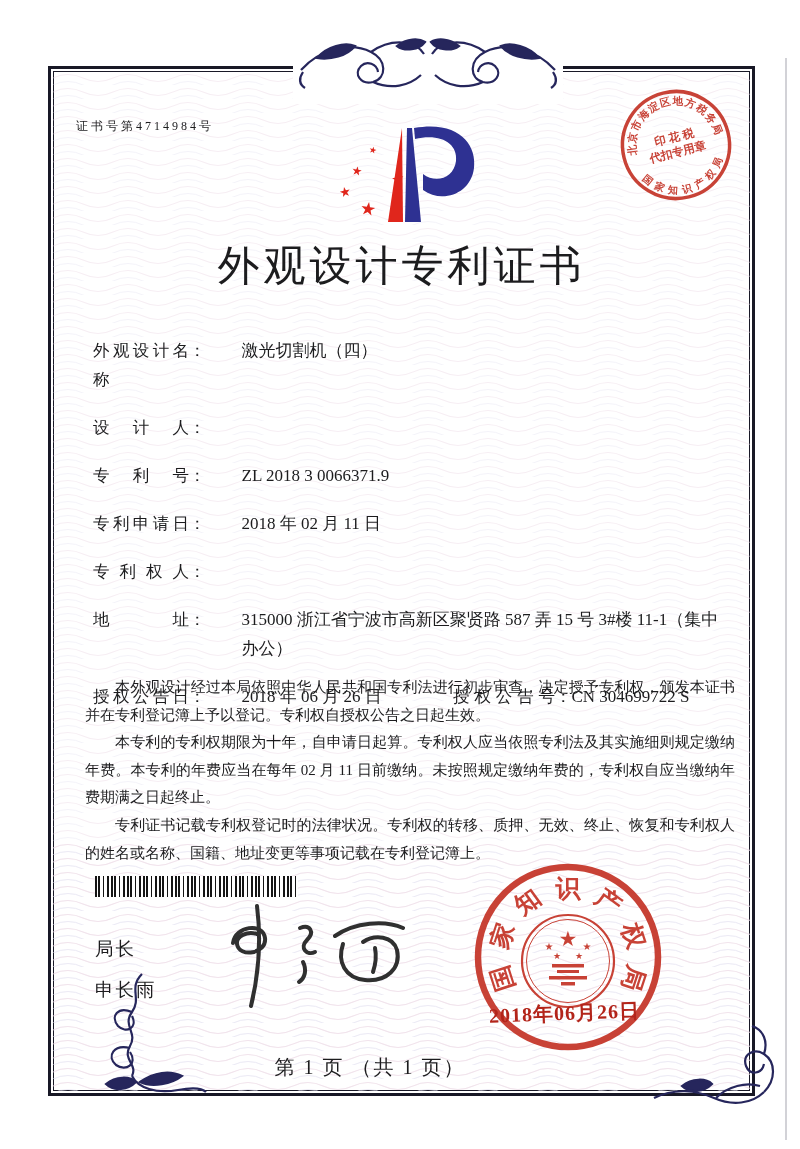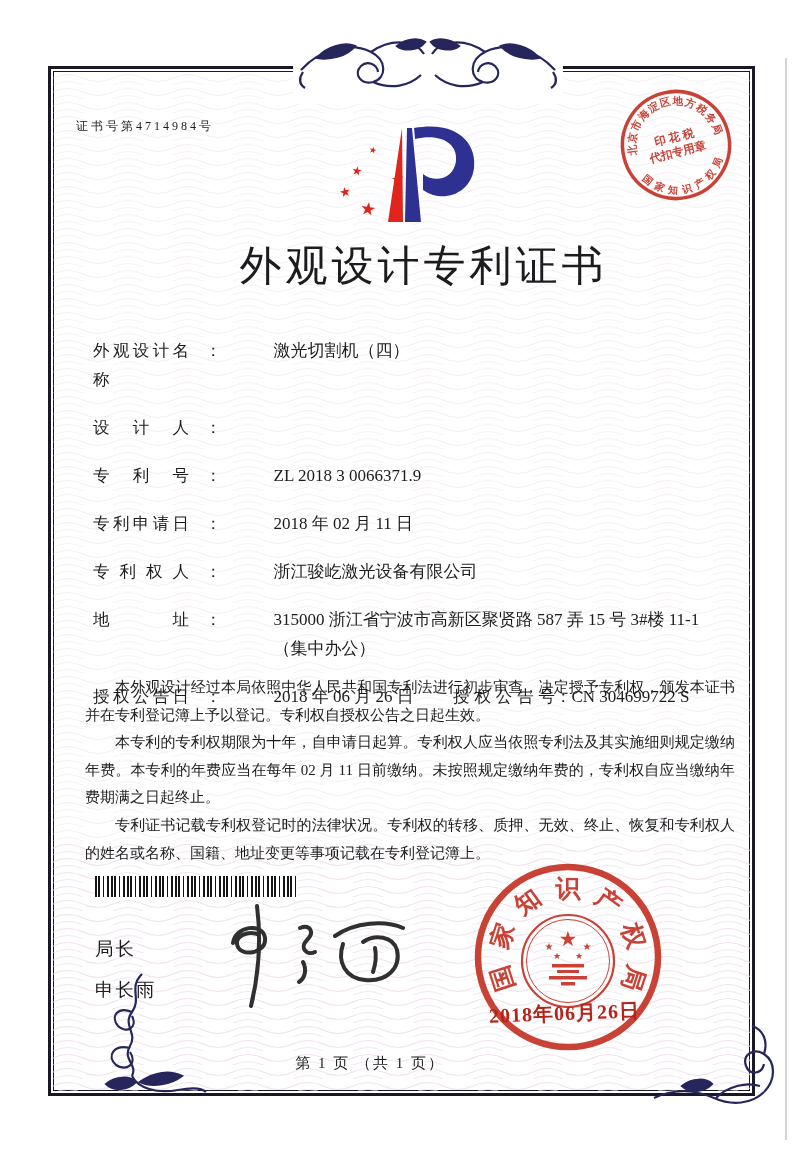--- a/index.html
+++ b/index.html
@@ -7,44 +7,44 @@
        font-family:"Liberation Serif","DejaVu Serif",serif;color:#1c1c1e;overflow:hidden;}
   .page{position:absolute;inset:0;background:#fff;}
   .scan-edge{position:absolute;left:785px;top:58px;width:2px;height:1082px;background:#c7c7cd;opacity:.8;}
   .frame{position:absolute;left:48px;top:66px;width:707px;height:1030px;box-sizing:border-box;
          border:3px solid #181826;}
   .frame::before{content:"";position:absolute;inset:2px;border:1px solid #181826;}
   .guilloche{position:absolute;left:53px;top:71px;}
   .cert-no{position:absolute;left:76px;top:118px;font-size:12px;letter-spacing:3px;}
   .logo{position:absolute;left:330px;top:120px;}
   .title{position:absolute;left:48px;top:238px;width:707px;text-align:center;
-         font-size:42px;letter-spacing:4px;font-weight:400;padding-left:22px;}
+         font-size:42px;letter-spacing:4px;font-weight:400;}
   .fields{position:absolute;left:93px;top:336px;width:640px;font-size:17px;}
-  .field-row{display:flex;line-height:29px;margin-bottom:19px;gap:16px;}
+  .field-row{display:flex;line-height:29px;margin-bottom:19px;}
   .f-label{flex:0 0 96px;text-align:justify;text-align-last:justify;font-size:16.5px;}
   .f-colon{flex:0 0 16px;font-size:16.5px;}
   .f-value{flex:1;margin-left:36px;}
   .grant-row{position:relative;justify-content:flex-end;}
   .grant-right{position:absolute;left:360px;top:0;display:flex;width:290px;line-height:29px;}
   .gr-label{flex:0 0 102px;text-align:justify;text-align-last:justify;font-size:16.5px;}
   .body-text{position:absolute;left:85px;top:674px;width:650px;font-size:15px;
              line-height:27.6px;text-align:justify;}
   .body-text p{margin:0;text-indent:2em;}
   .barcode{position:absolute;left:95px;top:876px;width:203px;height:21px;
     background:repeating-linear-gradient(90deg,#151515 0 2px,#fff 2px 3px,#151515 3px 5px,
       #fff 5px 8px,#151515 8px 9px,#fff 9px 12px,#151515 12px 14px,#fff 14px 16px);}
   .director-title{position:absolute;left:95px;top:936px;font-size:18.5px;letter-spacing:2px;}
   .director-name{position:absolute;left:95px;top:977px;font-size:18.5px;letter-spacing:2px;}
   .signature{position:absolute;left:215px;top:898px;}
   .seal-tax{position:absolute;left:618px;top:87px;transform:rotate(-14deg);opacity:.92;}
   .seal-cnipa{position:absolute;left:473px;top:862px;opacity:.93;}
   .seal-date{position:absolute;left:489px;top:1000px;font-size:20px;font-weight:bold;
              letter-spacing:1px;color:#b3241a;transform:rotate(-2deg);}
   .footer{position:absolute;left:40px;top:1054px;width:660px;text-align:center;
-          font-size:15px;letter-spacing:2px;}
+          font-size:20px;letter-spacing:2px;}
   .orn-top{position:absolute;left:293px;top:26px;}
   .orn-bl{position:absolute;left:82px;top:972px;}
   .orn-br{position:absolute;left:652px;top:1022px;}
 </style>
 </head>
 <body>
 
 <div class="page">
 
   <div class="scan-edge"></div>
@@ -95,21 +95,20 @@
         <span class="f-value">ZL 2018 3 0066371.9</span>
     </div>
     <div class="field-row">
       <span class="f-label">专利申请日</span>
         <span class="f-colon">：</span>
         <span class="f-value">2018 年 02 月 11 日</span>
     </div>
     <div class="field-row">
       <span class="f-label">专利权人</span>
         <span class="f-colon">：</span>
-        <span class="f-value">浙江骏屹激光设备有限公司</span>
     </div>
     <div class="field-row">
       <span class="f-label">地址</span>
         <span class="f-colon">：</span>
         <span class="f-value">315000 浙江省宁波市高新区聚贤路 587 弄 15 号 3#楼 11-1（集中办公）</span>
     </div>
     <div class="field-row grant-row">
       <span class="f-label">授权公告日</span>
         <span class="f-colon">：</span>
         <span class="f-value">2018 年 06 月 26 日</span>

